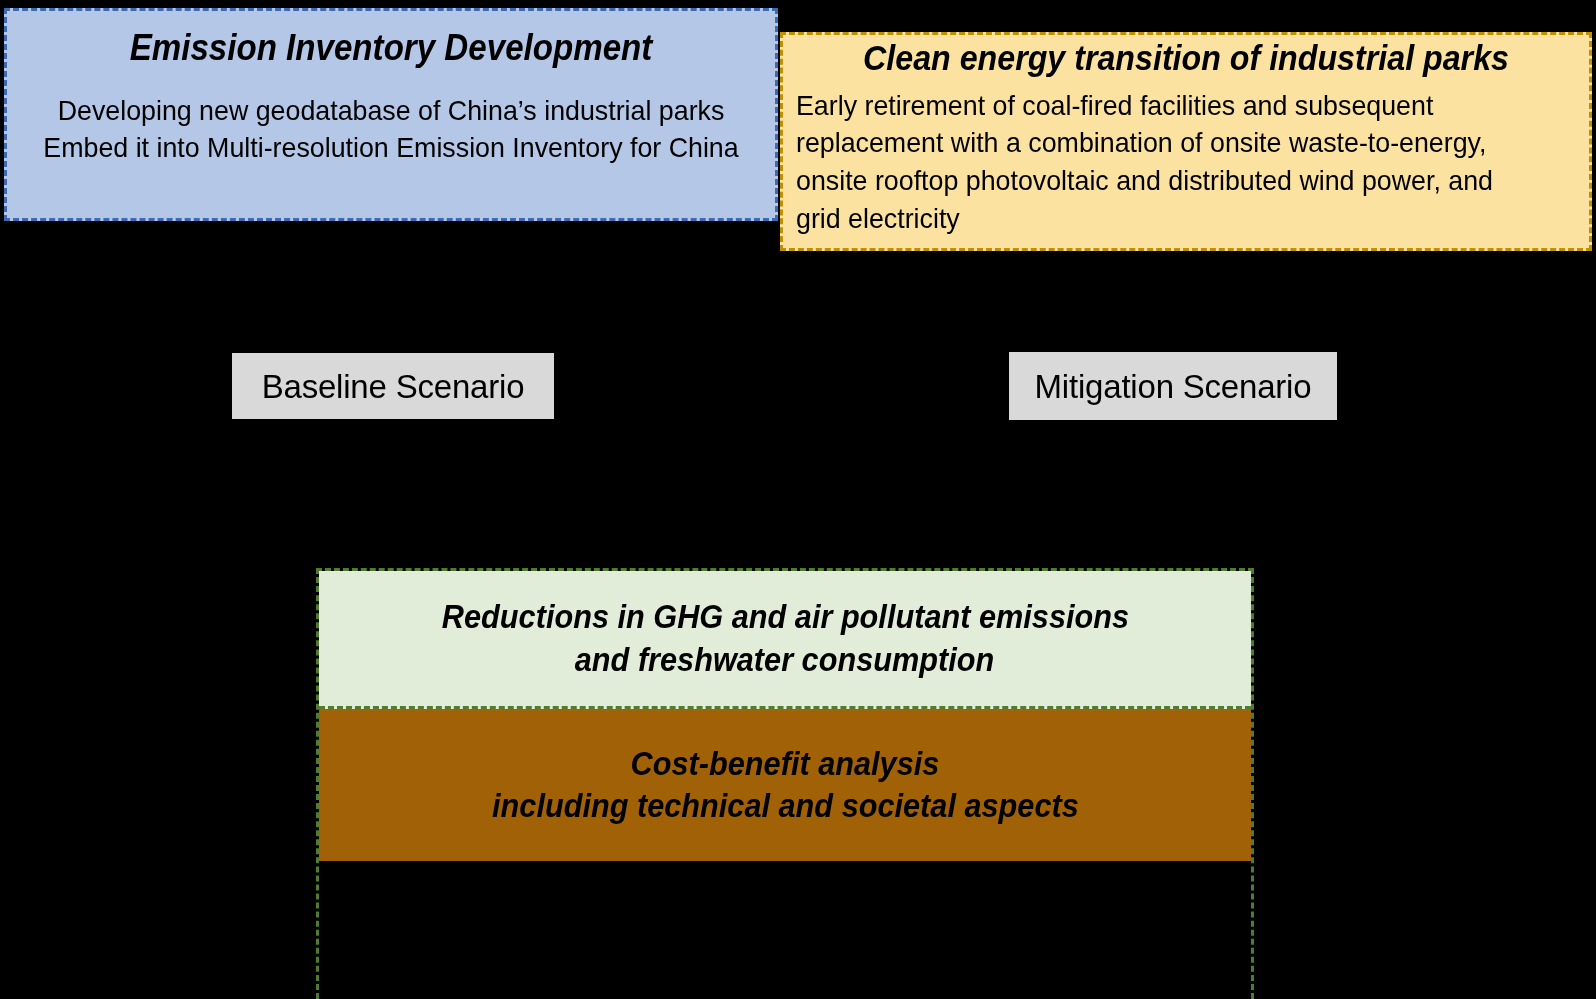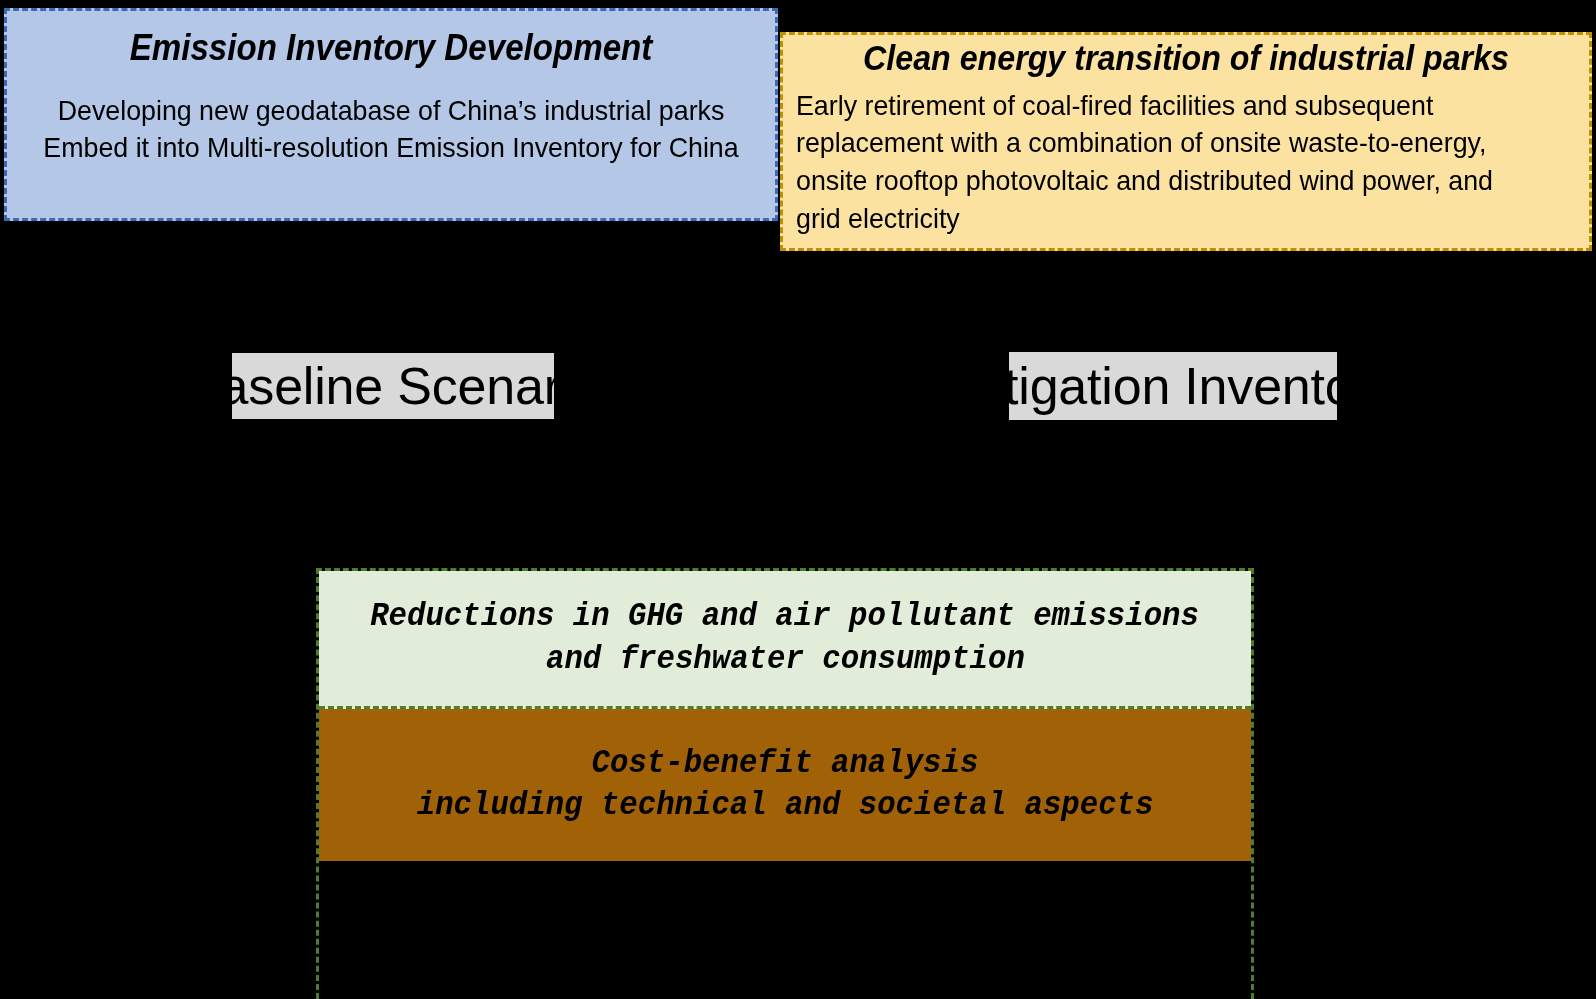--- a/index.html
+++ b/index.html
@@ -98,21 +98,21 @@
   }
 
   
   .scenario-chip {
     position: absolute;
     box-sizing: border-box;
     background: #d9d9d9;
     display: flex;
     align-items: center;
     justify-content: center;
-    font-size: 52px;
+    font-size: 33px;
     line-height: 1;
     white-space: nowrap;
     letter-spacing: -0.2px;
   }
 
   #baseline-chip {
     left: 232px;
     top: 353px;
     width: 322px;
     height: 66px;
@@ -142,21 +142,20 @@
     box-sizing: border-box;
     display: flex;
     flex-direction: column;
     align-items: center;
     justify-content: center;
     font-style: italic;
     font-weight: bold;
     font-size: 33px;
     line-height: 1.28;
     white-space: nowrap;
-    font-family: Liberation Mono, monospace;
   }
 
   .outcome-row .line {
     transform: scaleX(0.93);
     transform-origin: center center;
   }
 
   #outcome-emissions {
     height: 138px;
     background: #e2edd9;
@@ -192,21 +191,21 @@
     <div class="panel-body">
       <div class="line">Early retirement of coal-fired facilities and subsequent</div>
       <div class="line">replacement with a combination of onsite waste-to-energy,</div>
       <div class="line">onsite rooftop photovoltaic and distributed wind power, and</div>
       <div class="line">grid electricity</div>
     </div>
   </div>
 
   <div class="scenario-chip" id="baseline-chip">Baseline Scenario</div>
 
-  <div class="scenario-chip" id="mitigation-chip">Mitigation Inventory</div>
+  <div class="scenario-chip" id="mitigation-chip">Mitigation Scenario</div>
 
   <div id="outcomes-panel">
 
     <div class="outcome-row" id="outcome-emissions">
       <div class="line">Reductions in GHG and air pollutant emissions</div>
       <div class="line">and freshwater consumption</div>
     </div>
 
 
     <div class="outcome-row" id="outcome-costbenefit">

